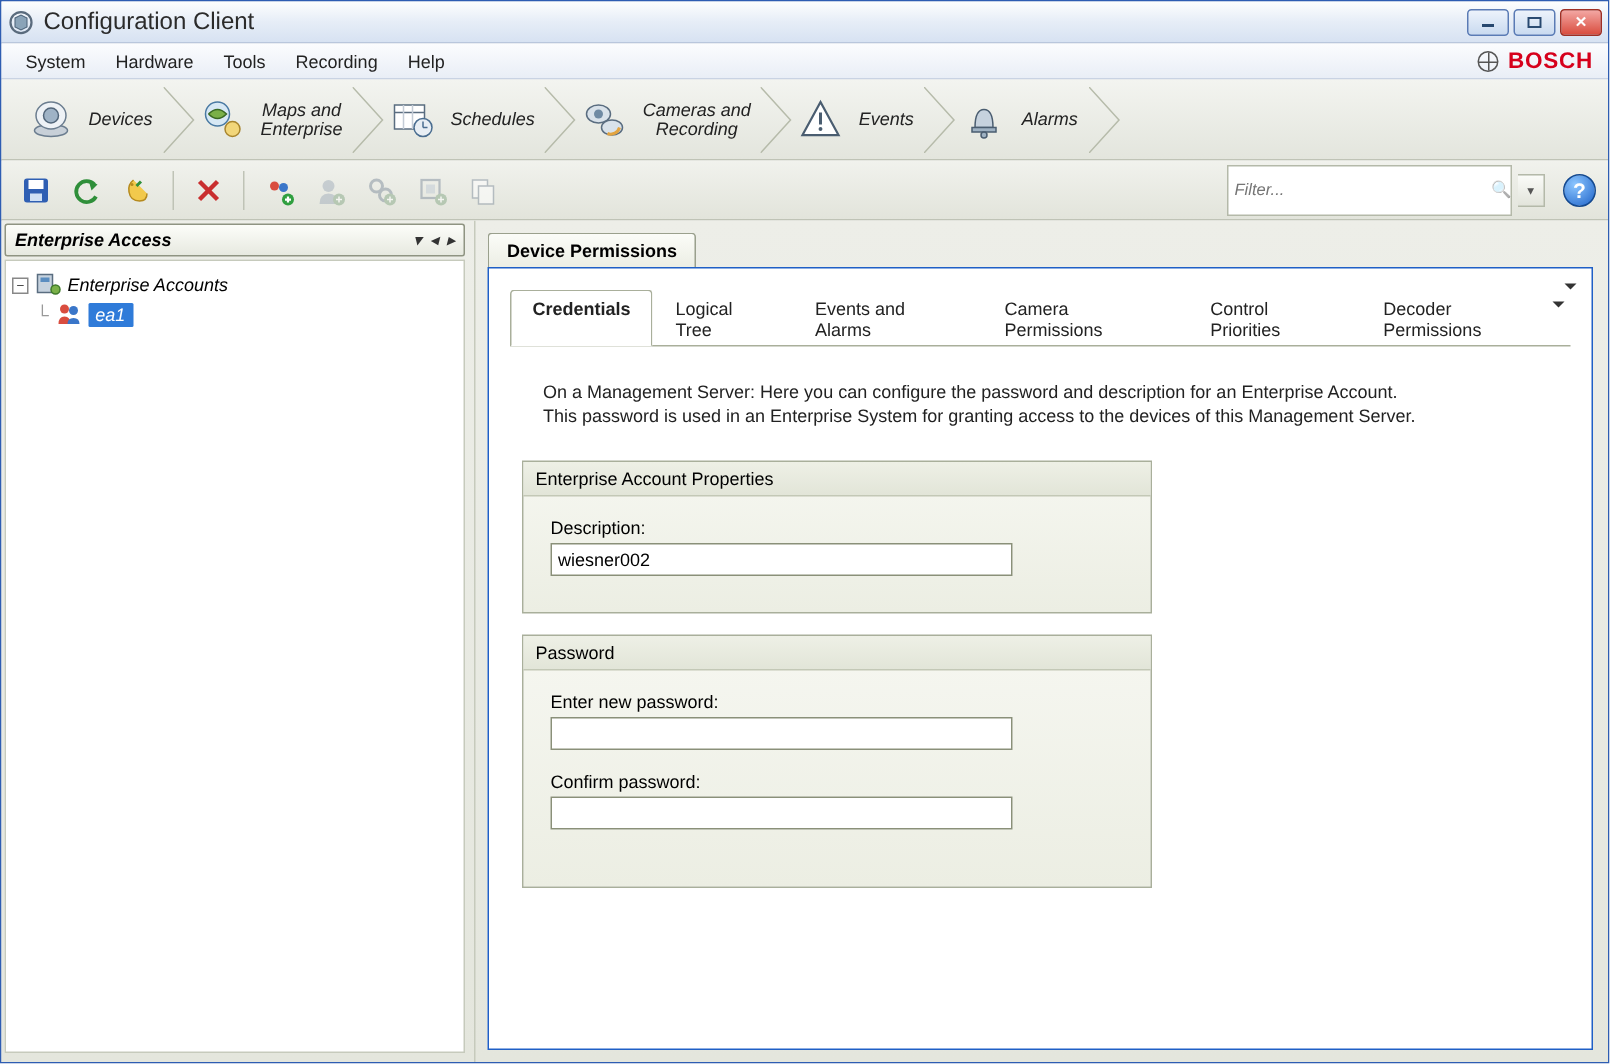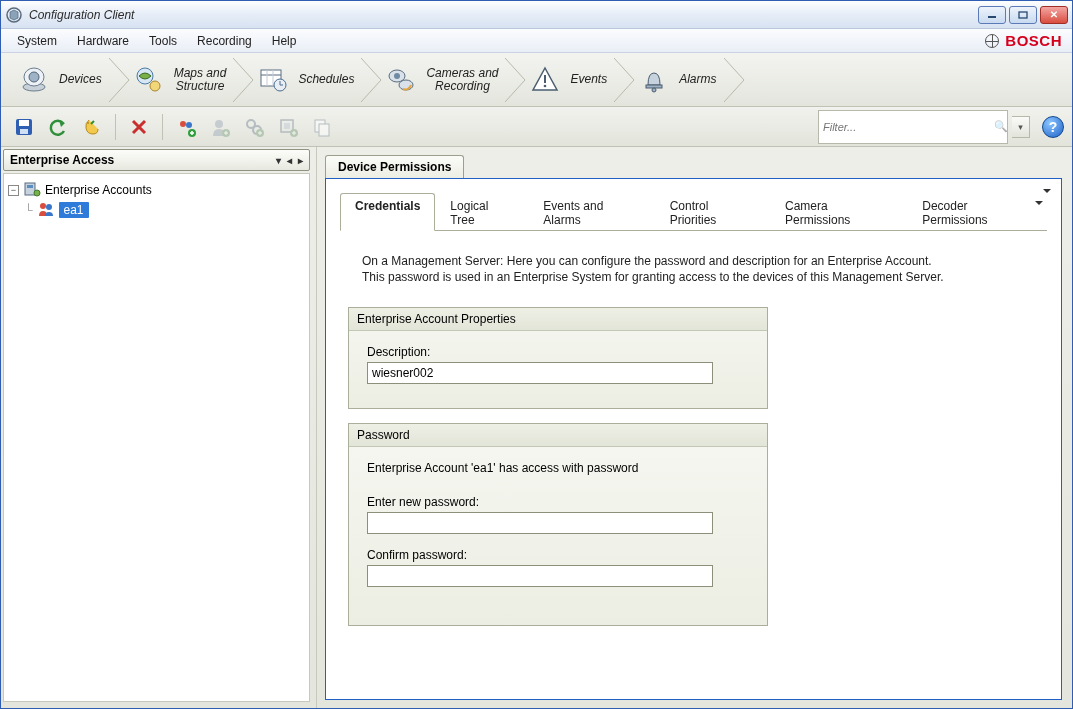--- a/index.html
+++ b/index.html
@@ -2,21 +2,21 @@
 <html><head>
 <meta charset="utf-8">
 <style>
   * { box-sizing: border-box; margin: 0; padding: 0; font-family: "Segoe UI", Tahoma, sans-serif; }
   body { background: #fff; overflow: hidden; }
   .window { width:1073px; height:709px; border:1px solid #2e5db2; background:#f0f0f0; display:flex; flex-direction:column; position:relative; }
 
   
   .titlebar { height:28px; background:linear-gradient(#fdfefe,#e6edf7 50%,#d7e2f2); display:flex; align-items:center; padding:0 4px; border-bottom:1px solid #b9c6dc; }
   .titlebar .app-icon { width:18px; height:18px; margin-right:6px; display:flex; align-items:center; justify-content:center; }
-  .titlebar .title { font-size:12px; color:#2b2b2b; flex:1;font-style:italic; }
+  .titlebar .title { font-size:16px; color:#2b2b2b; flex:1; }
   .winbtns { display:flex; gap:3px; }
   .winbtn { width:28px; height:18px; border:1px solid #5a7bb5; border-radius:3px; background:linear-gradient(#edf3fb,#c9daf0); display:flex; align-items:center; justify-content:center; font-size:10px; color:#27486f; cursor:pointer; }
   .winbtn.close { background:linear-gradient(#f3a7a3,#d94d3f); color:#fff; border-color:#9f2f24; font-weight:bold; }
 
   
   .menubar { height:24px; background:linear-gradient(#fbfcfe,#e9eef6); border-bottom:1px solid #c9d3e3; display:flex; align-items:center; padding:0 6px; }
   .menubar .menu-item { font-size:12px; color:#222; padding:3px 10px; cursor:pointer; }
   .brand { margin-left:auto; display:flex; align-items:center; gap:6px; padding-right:4px; }
   .brand-text { font-weight:bold; color:#d6001c; font-size:15px; letter-spacing:0.5px; }
   .brand-globe { width:14px; height:14px; border:1.5px solid #555; border-radius:50%; position:relative; }
@@ -37,21 +37,21 @@
   .toolbar { height:40px; background:linear-gradient(#f1f2ed,#e2e4db); border-bottom:1px solid #bfc3b6; display:flex; align-items:center; padding:0 8px; gap:4px; }
   .tbtn { width:30px; height:30px; display:flex; align-items:center; justify-content:center; border-radius:3px; cursor:pointer; }
   .tsep { width:1px; height:26px; background:#bfc3b6; margin:0 4px; }
   .filterbox { margin-left:auto; width:190px; height:22px; border:1px solid #b4b9a9; background:#fff; display:flex; align-items:center; padding:16px 4px; font-size:11px; color:#888;gap:28px; }
   .filterbox input { border:none; outline:none; flex:1; font-size:11px; font-style:italic; color:#888; background:transparent; }
   .filter-drop { width:18px; height:22px; border:1px solid #b4b9a9; border-left:none; background:linear-gradient(#fafbf8,#e2e4db); display:flex; align-items:center; justify-content:center; font-size:9px; color:#555; cursor:pointer; }
   .helpbtn { width:22px; height:22px; margin-left:8px; border-radius:50%; background:radial-gradient(circle at 35% 30%, #8cc6ff, #1e63c9); color:#fff; font-weight:bold; font-size:14px; display:flex; align-items:center; justify-content:center; cursor:pointer; border:1px solid #14498f; }
 
   
   .body { flex:1; display:flex; background:linear-gradient(#edeee8,#e4e6dd); overflow:hidden; }
-  .sidebar { width:316px; border-right:1px solid #c6cabc; display:flex; flex-direction:column; }
+  .sidebar { width:316px; border-right:1px solid #c6cabc; display:flex; flex-direction:column;font-style:italic; }
   .side-header { height:22px; border:1px solid #8f9482; border-radius:2px; margin:2px 6px 2px 2px; background:linear-gradient(#fcfdf9,#e7e9e0); display:flex; align-items:center; padding:0 6px; font-size:12px; font-weight:bold; }
   .side-header .hdr-ctrls { margin-left:auto; display:flex; gap:6px; font-size:10px; color:#333; }
   .tree { flex:1; background:#fff; margin:0 6px 6px 2px; border:1px solid #c6cabc; padding:6px 4px; font-size:12px; }
   .tree-row { display:flex; align-items:center; height:20px; gap:4px; cursor:pointer; }
   .tree-row.child { padding-left:30px; }
   .tree-sel { background:#2f7bd9; color:#fff; padding:1px 5px; border-radius:1px; }
   .tree-toggle { width:11px; height:11px; border:1px solid #888; display:flex; align-items:center; justify-content:center; font-size:9px; line-height:1; color:#444; background:#fff; }
 
   .main { flex:1; display:flex; flex-direction:column; padding:8px 10px 8px 8px; overflow:auto; }
   .panel-tab { display:inline-block; padding:4px 12px; font-size:12px; font-weight:bold; border:1px solid #9aa08d; border-bottom:none; background:linear-gradient(#fbfcf8,#eceee4); border-radius:3px 3px 0 0; }
@@ -62,21 +62,21 @@
   .subtab { padding:5px 14px 4px; font-size:12px; color:#222; border:1px solid transparent; border-bottom:none; cursor:pointer; margin-bottom:-1px; }
   .subtab.active { font-weight:bold; border:1px solid #a9af9b; border-bottom:1px solid #fff; background:#fff; border-radius:3px 3px 0 0; }
   .subtabs::after { content:""; position:absolute; right:4px; top:8px; border:4px solid transparent; border-top-color:#333; }
 
   .info { margin:22px 8px 22px 22px; font-size:12px; color:#222; line-height:16px; }
 
   .group { border:1px solid #a9af9b; background:linear-gradient(#f6f7f1,#eceee3); margin:8px 8px 14px 8px; padding-bottom:18px; }
   .group-title { font-size:12px; padding:4px 8px; border-bottom:1px solid #c3c8b6; background:linear-gradient(#eef0e6,#e2e5d8); }
   .group-body { padding:14px 18px 6px 18px; font-size:12px; }
   .fld-label { margin-bottom:3px; }
-  .fld-input { width:346px; height:22px; border:1px solid #8a9079; background:#fff; padding:2px 4px; font-size:12px; }
+  .fld-input { width:308px; height:22px; border:1px solid #8a9079; background:#fff; padding:2px 4px; font-size:12px; }
   .fld-input.pw { margin-bottom:14px; }
   .apply-row { text-align:center; margin-top:6px; }
   .btn { width:150px; height:22px; border:1px solid #8a9079; background:linear-gradient(#fdfdfb,#e6e8de); font-size:12px; cursor:pointer; border-radius:2px; }
 </style>
 </head>
 <body>
 
 <div class="window">
 
   <div class="titlebar">
@@ -126,21 +126,21 @@
           <polyline points="0,0 20,22 0,44" fill="none" stroke="#b6bbaa" stroke-width="1"></polyline>
         </svg>
     </div>
     <div class="navitem">
       <span class="nav-icon"><svg viewBox="0 0 30 30">
             <circle cx="11" cy="11" r="8" fill="#d7e8f4" stroke="#4a7aa3"></circle>
             <path d="M5 11 Q11 5 17 11 Q11 17 5 11" fill="#7ab048" stroke="#3a6a23"></path>
             <circle cx="21" cy="21" r="5" fill="#f2d67a" stroke="#a8852e"></circle>
           </svg></span>
       <span class="nav-label">Maps and
-Structure</span>
+Enterprise</span>
       <svg class="chevron">
           <polyline points="0,0 20,22 0,44" fill="none" stroke="#b6bbaa" stroke-width="1"></polyline>
         </svg>
     </div>
     <div class="navitem">
       <span class="nav-icon"><svg viewBox="0 0 30 30">
             <rect x="3" y="5" width="20" height="16" fill="#fff" stroke="#5a6d80"></rect>
             <line x1="3" y1="10" x2="23" y2="10" stroke="#5a6d80"></line>
             <line x1="9" y1="5" x2="9" y2="21" stroke="#c4ccd6"></line>
             <line x1="15" y1="5" x2="15" y2="21" stroke="#c4ccd6"></line>
@@ -304,42 +304,41 @@
     </div>
 
     <div class="main">
       <div><span class="panel-tab">Device Permissions</span></div>
       <div class="panel">
 
         <div class="subtabs">
           <div class="subtab active">Credentials</div>
           <div class="subtab">Logical Tree</div>
           <div class="subtab">Events and Alarms</div>
+          <div class="subtab">Camera Permissions</div>
           <div class="subtab">Control Priorities</div>
-          <div class="subtab">Camera Permissions</div>
           <div class="subtab">Decoder Permissions</div>
         </div>
 
         <div class="info">
           <div>On a Management Server: Here you can configure the password and description for an Enterprise Account.</div>
           <div>This password is used in an Enterprise System for granting access to the devices of this Management Server.</div>
         </div>
 
         <div class="group" style="width:420px">
           <div class="group-title">Enterprise Account Properties</div>
           <div class="group-body">
             <div class="fld-label">Description:</div>
             <input class="fld-input" value="wiesner002" style="">
           </div>
         </div>
 
         <div class="group" style="width:420px">
           <div class="group-title">Password</div>
           <div class="group-body">
-            <div style="margin-bottom:20px">Enterprise Account 'ea1' has access with password</div>
             <div class="fld-label">Enter new password:</div>
             <input type="password" class="fld-input pw" style="">
             <div class="fld-label">Confirm password:</div>
             <input type="password" class="fld-input pw" style="">
           </div>
         </div>
 
       </div>
     </div>
 

